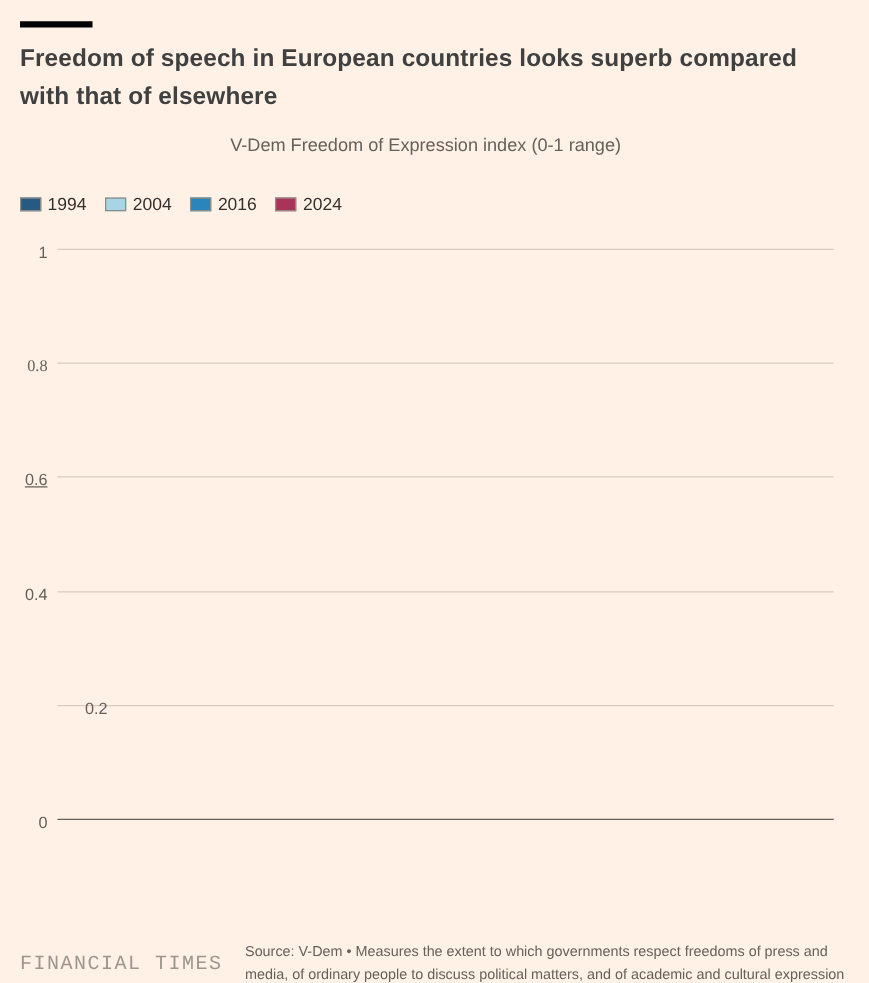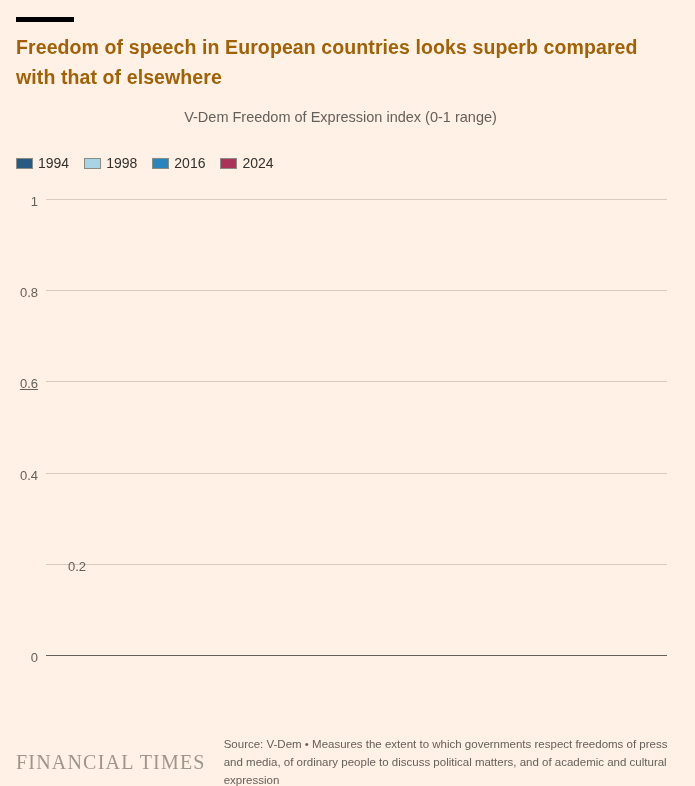--- a/index.html
+++ b/index.html
@@ -6,61 +6,61 @@
   body{
     width:695px;height:786px;overflow:hidden;
     background:#fff1e5;
     font-family:"Liberation Sans","DejaVu Sans",sans-serif;
     color:#33302e;
   }
   .page{position:relative;width:695px;height:786px;}
   .accent-bar{width:58px;height:5px;background:#000;margin:17px 0 0 16px;}
   .title{
     margin:10px 30px 0 16px;
-    font-size:19.5px;line-height:30px;font-weight:600;color:#a16207;
+    font-size:19.5px;line-height:30px;font-weight:600;color:#404040;
     letter-spacing:.1px;
   }
   .subtitle{margin:17px 30px 0 16px;font-size:14.5px;color:#66605b;text-align:center;}
   .legend{margin:30px 0 0 16px;display:flex;align-items:center;gap:15px;font-size:14px;color:#33302e;}
   .lg-item{display:inline-flex;align-items:center;gap:5px;}
   .swatch{width:17px;height:11px;display:inline-block;border:1px solid #8c8c85;box-sizing:border-box;}
   .chart{position:relative;height:514px;margin-top:29px;}
   .plot{position:absolute;left:46px;right:28px;top:0;height:456px;}
   .gridline{position:absolute;left:0;right:0;height:1px;background:#d9ccbf;}
   .gridline.baseline{background:#66605b;z-index:3;}
   .ytick{
     position:absolute;left:-46px;width:38px;text-align:right;
     font-size:13px;color:#66605b;line-height:16px;
   }
   .footer{
     position:absolute;left:16px;right:10px;bottom:14px;
     display:flex;align-items:center;gap:18px;
   }
   .brand{
-    font-family:Liberation Serif, serif;
-    font-size:20px;color:#9e968b;letter-spacing:1.2px;white-space:nowrap;
+    font-family:Liberation Mono, monospace;
+    font-size:16px;color:#9e968b;letter-spacing:1.2px;white-space:nowrap;
     flex:0 0 auto;
   }
   .source{font-size:11.5px;line-height:18px;color:#66605b;max-width:515px;}
 </style>
 </head>
 <body>
 
 <div class="page">
   <div class="accent-bar"></div>
   <h1 class="title">Freedom of speech in European countries looks superb compared with that of elsewhere</h1>
   <div class="subtitle">V-Dem Freedom of Expression index (0-1 range)</div>
   <div class="legend" id="legend">
       <span class="lg-item">
         <span class="swatch" style="background: rgb(38, 90, 131);"></span>
         <span>1994</span>
       </span>
       <span class="lg-item">
         <span class="swatch" style="background: rgb(168, 213, 230);"></span>
-        <span>1998</span>
+        <span>2004</span>
       </span>
       <span class="lg-item">
         <span class="swatch" style="background: rgb(43, 133, 189);"></span>
         <span>2016</span>
       </span>
       <span class="lg-item">
         <span class="swatch" style="background: rgb(171, 51, 89);"></span>
         <span>2024</span>
       </span>
     </div>
@@ -68,21 +68,21 @@
     <div class="plot" id="plot">
         <div class="gridline baseline" style="bottom: 0px;"></div>
         <div class="ytick" style="bottom: -10px;">0</div>
         <div class="gridline" style="bottom: 91.2px;"></div>
         <div class="ytick" style="bottom: 81.2px; margin-left: 48px;">0.2</div>
         <div class="gridline" style="bottom: 182.4px;"></div>
         <div class="ytick" style="bottom: 172.4px; margin-top: 36px;">0.4</div>
         <div class="gridline" style="bottom: 273.6px;"></div>
         <div class="ytick" style="bottom: 263.6px; text-decoration: underline;">0.6</div>
         <div class="gridline" style="bottom: 364.8px;"></div>
-        <div class="ytick" style="bottom: 354.8px;">0.8</div>
+        <div class="ytick" style="bottom: 354.8px; font-family: Liberation Serif, serif;">0.8</div>
         <div class="gridline" style="bottom: 456px;"></div>
         <div class="ytick" style="bottom: 446px;">1</div>
       </div>
   </div>
   <div class="footer">
     <div class="brand">FINANCIAL TIMES</div>
     <div class="source">Source: V-Dem • Measures the extent to which governments respect freedoms of press and media, of ordinary people to discuss political matters, and of academic and cultural expression</div>
   </div>
 </div>
 

